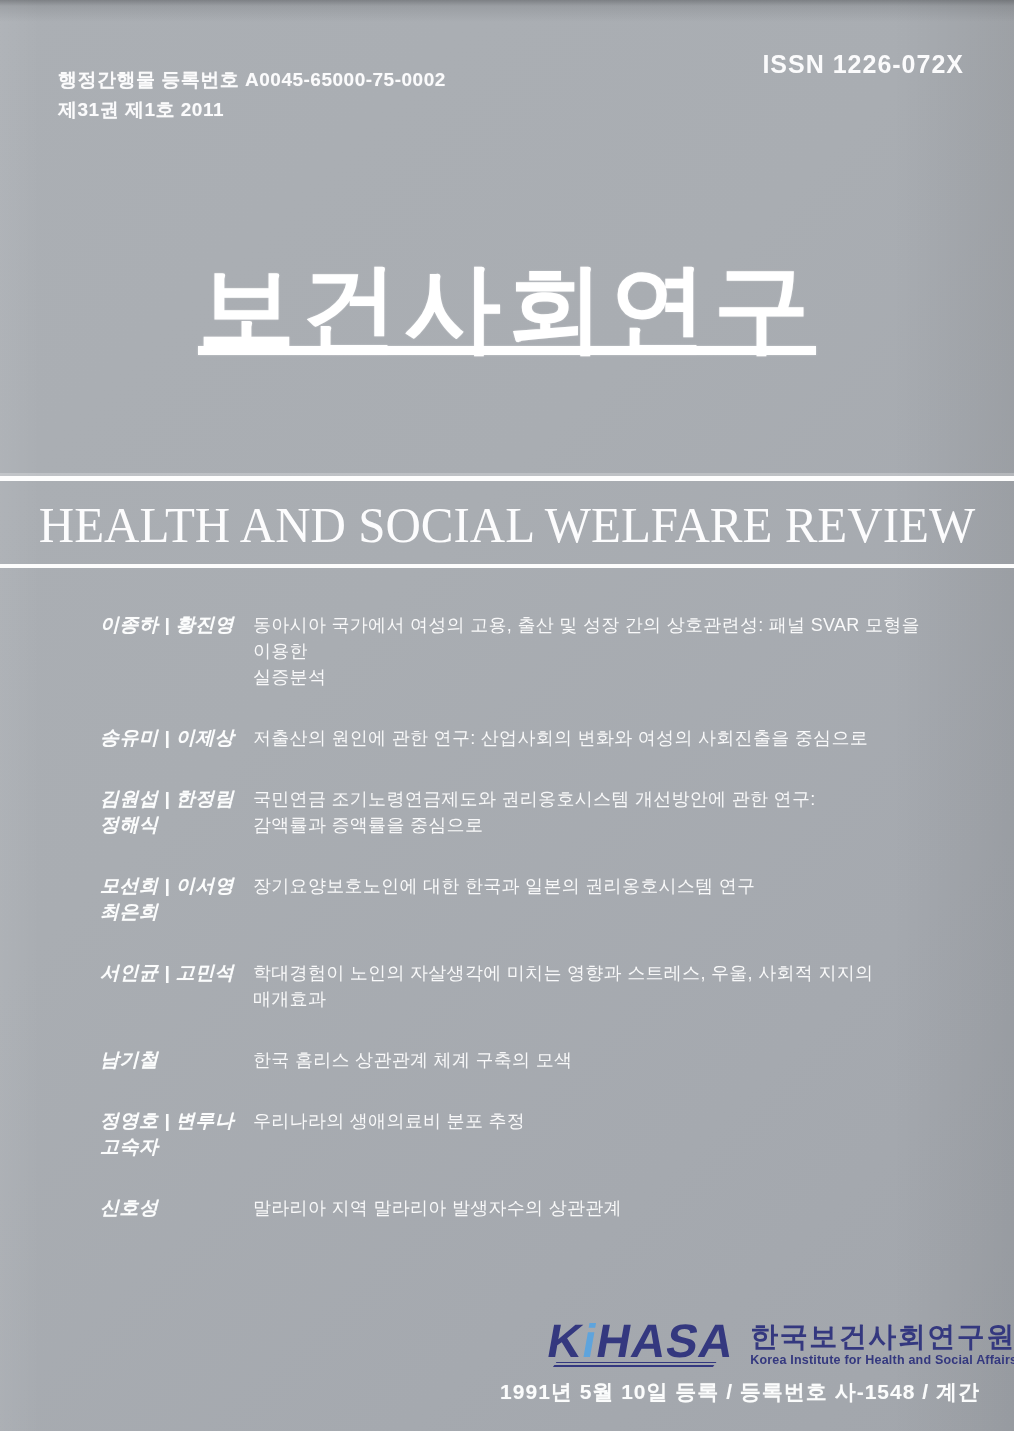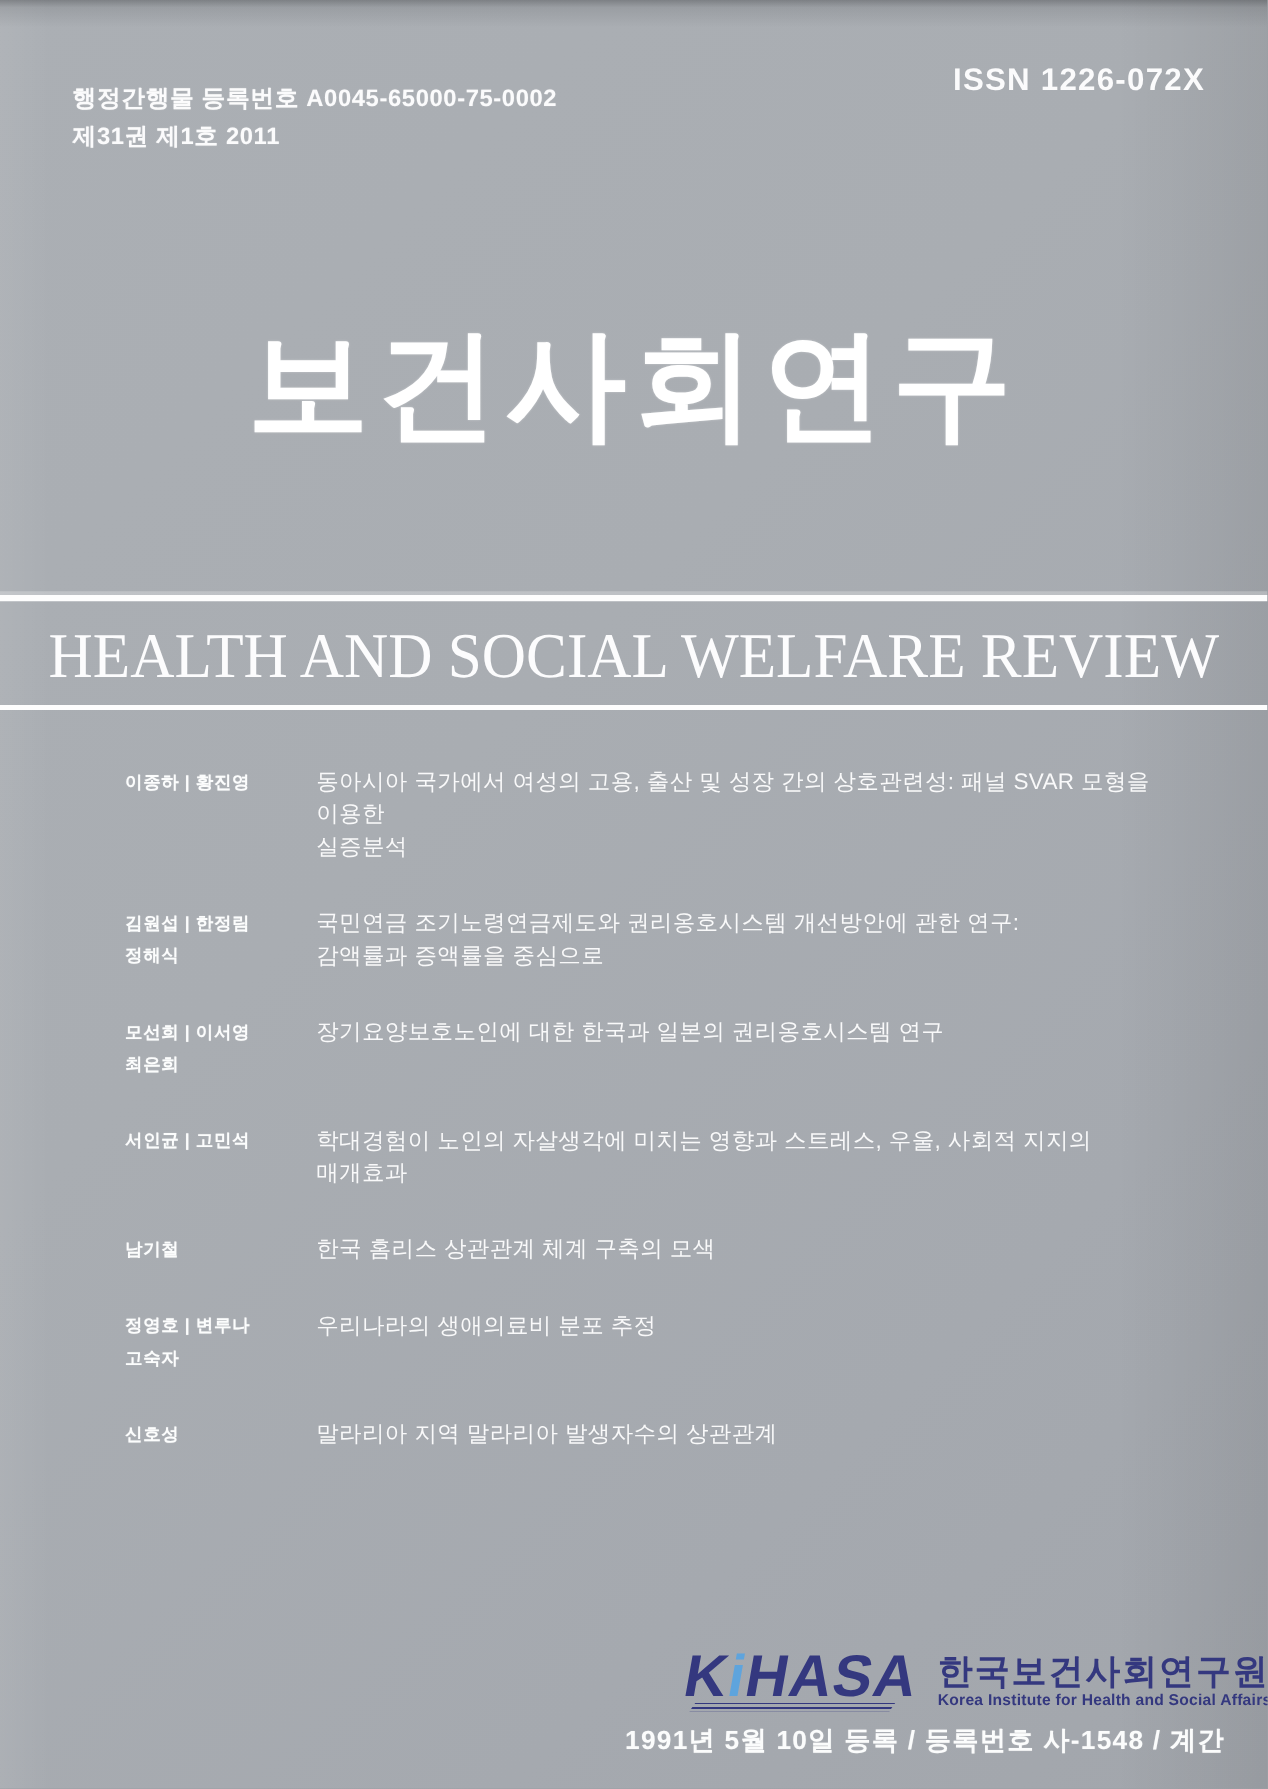--- a/index.html
+++ b/index.html
@@ -31,20 +31,21 @@
     position:absolute;right:50px;top:50px;
     font-size:25px;letter-spacing:1px;font-weight:700;color:#fbfbfc;
   }
   
   .title-kr{
     position:absolute;left:0;top:244px;width:100%;
     text-align:center;
     font-size:97px;font-weight:700;letter-spacing:6px;
     color:#ffffff;
     text-shadow:0 0 2px rgba(255,255,255,.35);
+    text-decoration:underline;
   }
   
   .rule{position:absolute;left:0;width:100%;background:#fdfdfd;}
   .rule-top{top:476px;height:5px;box-shadow:0 -3px 0 rgba(255,255,255,.25);}
   .rule-bottom{top:564px;height:4px;}
   
   .title-en{
     position:absolute;left:0;top:496px;width:100%;
     text-align:center;
     font-family:"Liberation Serif", serif;
@@ -54,23 +55,24 @@
   }
   
   .toc{
     position:absolute;left:100px;top:612px;width:832px;
   }
   .toc-entry{
     display:flex;align-items:flex-start;margin-bottom:35px;
   }
   .toc-authors{
     flex:0 0 153px;
-    font-size:14px;line-height:26px;font-weight:700;
+    font-size:19px;line-height:26px;font-weight:700;
     color:#fcfdfd;white-space:pre-line;letter-spacing:.5px;
     text-shadow:0 0 1px rgba(255,255,255,.35);
+    font-style:italic;
   }
   .toc-title{
     flex:1;
     font-size:18px;line-height:26px;font-weight:500;
     color:rgba(255,255,255,.93);white-space:pre-line;
     word-break:keep-all;letter-spacing:.3px;
   }
   
   .footer-logo-row{
     position:absolute;left:548px;top:1318px;width:430px;
@@ -125,20 +127,24 @@
 
   <div class="rule rule-bottom"></div>
 
   <div class="toc">
     <div class="toc-entry">
       <div class="toc-authors">이종하 | 황진영</div>
       <div class="toc-title">동아시아 국가에서 여성의 고용, 출산 및 성장 간의 상호관련성: 패널 SVAR 모형을 이용한
 실증분석</div>
     </div>
     <div class="toc-entry">
+      <div class="toc-authors">송유미 | 이제상</div>
+      <div class="toc-title">저출산의 원인에 관한 연구: 산업사회의 변화와 여성의 사회진출을 중심으로</div>
+    </div>
+    <div class="toc-entry">
       <div class="toc-authors">김원섭 | 한정림
 정해식</div>
       <div class="toc-title">국민연금 조기노령연금제도와 권리옹호시스템 개선방안에 관한 연구:
 감액률과 증액률을 중심으로</div>
     </div>
     <div class="toc-entry">
       <div class="toc-authors">모선희 | 이서영
 최은희</div>
       <div class="toc-title">장기요양보호노인에 대한 한국과 일본의 권리옹호시스템 연구</div>
     </div>

